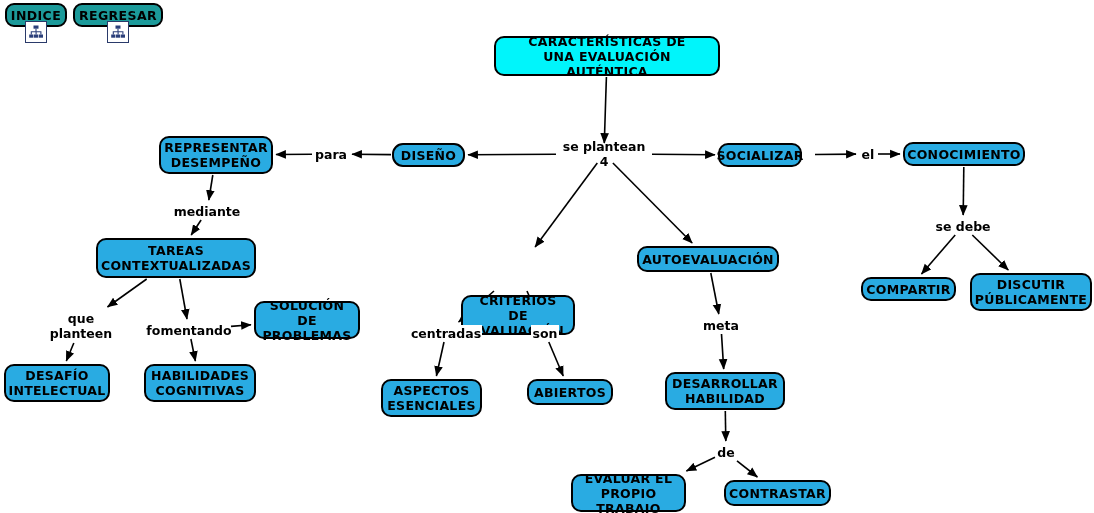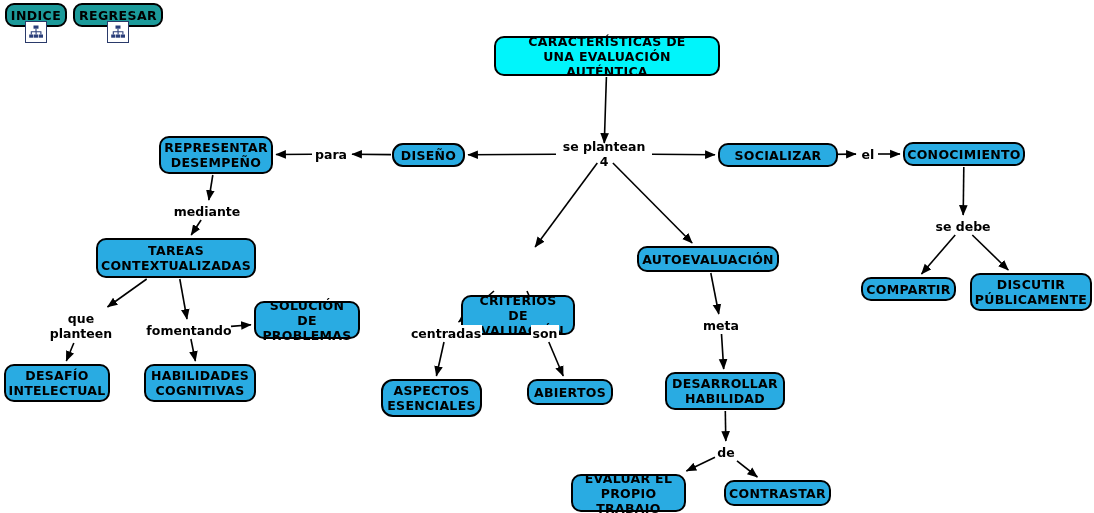--- a/index.html
+++ b/index.html
@@ -153,37 +153,37 @@
           <path d="M8,4.7 L8,7.8 M3.3,10.5 L3.3,7.8 L12.9,7.8 L12.9,10.5 M8.1,7.8 L8.1,10.5" stroke="#2b3f7a" stroke-width="1.1" fill="none"></path>
         </svg>
       </div>
     </div>
   <div id="node-layer">
       <div class="node root" style="left: 494px; top: 36px; width: 226px; height: 40px; background: rgb(0, 245, 251); border-color: rgb(0, 0, 0); color: rgb(0, 0, 0);">CARACTERÍSTICAS DE
 UNA EVALUACIÓN AUTÉNTICA</div>
       <div class="node" style="left: 159px; top: 136px; width: 114px; height: 38px; background: rgb(41, 171, 226); border-color: rgb(0, 0, 0); color: rgb(0, 0, 0);">REPRESENTAR
 DESEMPEÑO</div>
       <div class="node" style="left: 392px; top: 143px; width: 73px; height: 24px; background: rgb(41, 171, 226); border-color: rgb(0, 0, 0); color: rgb(0, 0, 0); border-radius: 11px;">DISEÑO</div>
-      <div class="node" style="left: 718px; top: 143px; width: 120px; height: 24px; background: rgb(41, 171, 226); border-color: rgb(0, 0, 0); color: rgb(0, 0, 0);">SOCIALIZAR</div>
+      <div class="node" style="left: 718px; top: 143px; width: 84px; height: 24px; background: rgb(41, 171, 226); border-color: rgb(0, 0, 0); color: rgb(0, 0, 0);">SOCIALIZAR</div>
       <div class="node" style="left: 903px; top: 142px; width: 122px; height: 24px; background: rgb(41, 171, 226); border-color: rgb(0, 0, 0); color: rgb(0, 0, 0);">CONOCIMIENTO</div>
       <div class="node" style="left: 96px; top: 238px; width: 160px; height: 40px; background: rgb(41, 171, 226); border-color: rgb(0, 0, 0); color: rgb(0, 0, 0);">TAREAS
 CONTEXTUALIZADAS</div>
       <div class="node" style="left: 461px; top: 250px; width: 114px; height: 40px; background: rgb(41, 171, 226); border-color: rgb(0, 0, 0); color: rgb(0, 0, 0); margin-top: 45px;">CRITERIOS DE
 EVALUACIÓN</div>
       <div class="node" style="left: 637px; top: 246px; width: 142px; height: 26px; background: rgb(41, 171, 226); border-color: rgb(0, 0, 0); color: rgb(0, 0, 0);">AUTOEVALUACIÓN</div>
       <div class="node" style="left: 861px; top: 277px; width: 95px; height: 24px; background: rgb(41, 171, 226); border-color: rgb(0, 0, 0); color: rgb(0, 0, 0);">COMPARTIR</div>
       <div class="node" style="left: 970px; top: 273px; width: 122px; height: 38px; background: rgb(41, 171, 226); border-color: rgb(0, 0, 0); color: rgb(0, 0, 0);">DISCUTIR
 PÚBLICAMENTE</div>
       <div class="node" style="left: 254px; top: 301px; width: 106px; height: 38px; background: rgb(41, 171, 226); border-color: rgb(0, 0, 0); color: rgb(0, 0, 0);">SOLUCIÓN DE
 PROBLEMAS</div>
       <div class="node" style="left: 4px; top: 364px; width: 106px; height: 38px; background: rgb(41, 171, 226); border-color: rgb(0, 0, 0); color: rgb(0, 0, 0);">DESAFÍO
 INTELECTUAL</div>
       <div class="node" style="left: 144px; top: 364px; width: 112px; height: 38px; background: rgb(41, 171, 226); border-color: rgb(0, 0, 0); color: rgb(0, 0, 0);">HABILIDADES
 COGNITIVAS</div>
-      <div class="node" style="left: 381px; top: 379px; width: 101px; height: 38px; background: rgb(41, 171, 226); border-color: rgb(0, 0, 0); color: rgb(0, 0, 0); border-radius: 12px;">ASPECTOS
+      <div class="node" style="left: 381px; top: 379px; width: 101px; height: 38px; background: rgb(41, 171, 226); border-color: rgb(0, 0, 0); color: rgb(0, 0, 0);">ASPECTOS
 ESENCIALES</div>
       <div class="node" style="left: 527px; top: 379px; width: 86px; height: 26px; background: rgb(41, 171, 226); border-color: rgb(0, 0, 0); color: rgb(0, 0, 0);">ABIERTOS</div>
       <div class="node" style="left: 665px; top: 372px; width: 120px; height: 38px; background: rgb(41, 171, 226); border-color: rgb(0, 0, 0); color: rgb(0, 0, 0);">DESARROLLAR
 HABILIDAD</div>
       <div class="node" style="left: 571px; top: 474px; width: 115px; height: 38px; background: rgb(41, 171, 226); border-color: rgb(0, 0, 0); color: rgb(0, 0, 0);">EVALUAR EL
 PROPIO TRABAJO</div>
       <div class="node" style="left: 724px; top: 480px; width: 107px; height: 26px; background: rgb(41, 171, 226); border-color: rgb(0, 0, 0); color: rgb(0, 0, 0);">CONTRASTAR</div>
     </div>
   <div id="label-layer">
       <div class="linklabel" style="left: 557px; top: 146px; width: 94px; height: 16px; color: rgb(0, 0, 0);">se plantean 4</div>

